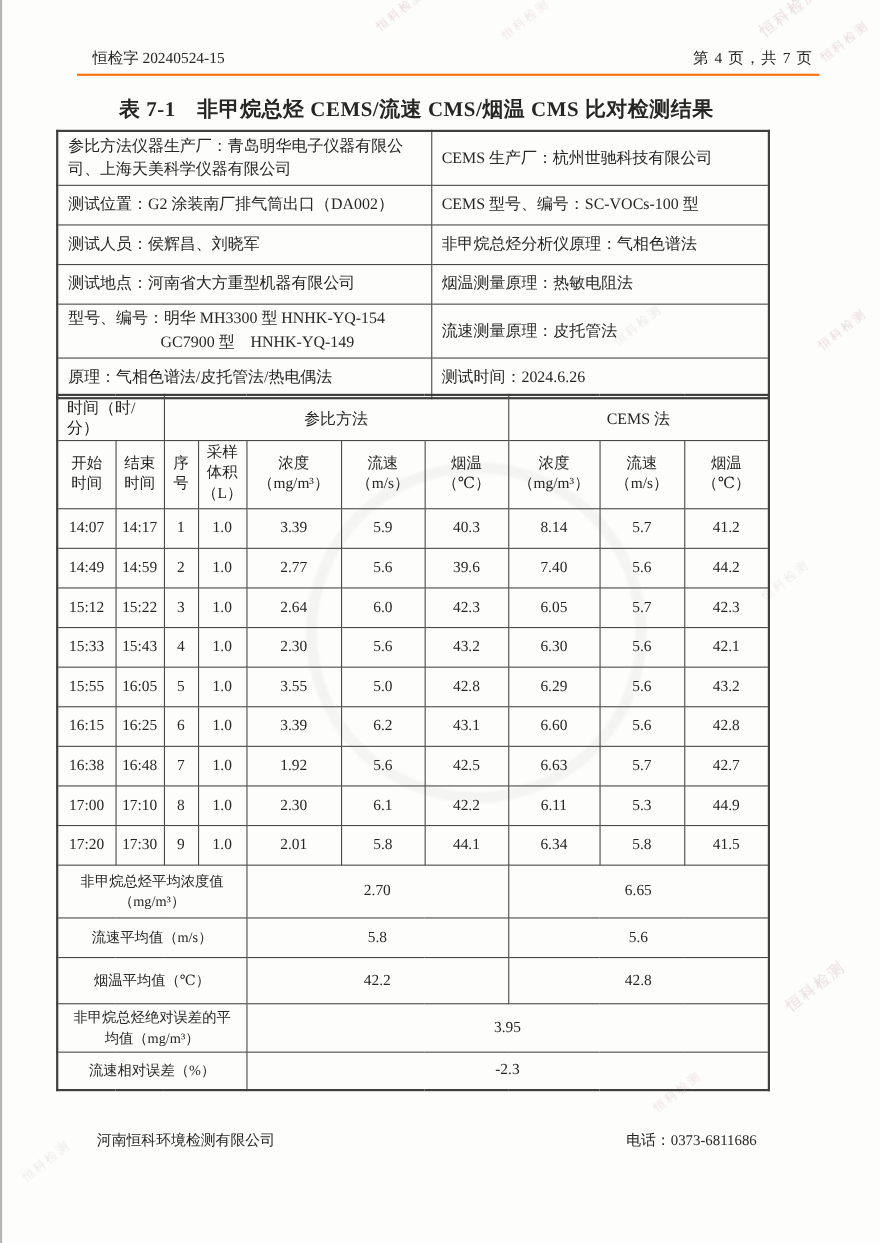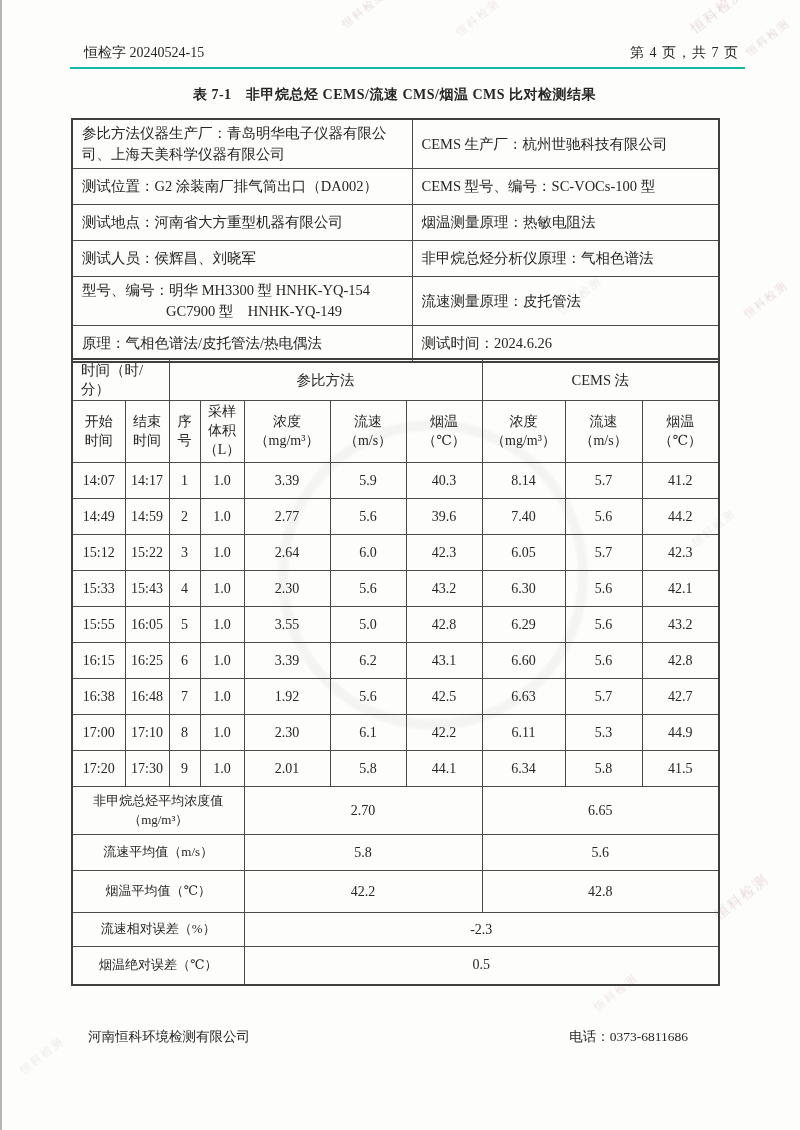--- a/index.html
+++ b/index.html
@@ -12,36 +12,36 @@
     font-family:"Liberation Serif","DejaVu Serif",serif;
     color:#262626;
     overflow:hidden;
   }
   .scan-edge{position:absolute;left:0;top:0;width:2px;height:100%;background:rgba(50,50,50,.35);}
 
   
   .doc-header{
     position:absolute;left:70px;right:55px;top:44px;
     display:flex;justify-content:space-between;align-items:flex-end;
-    border-bottom:2px solid #14b8a6;padding-bottom:5px;
+    border-bottom:2px solid #f97316;padding-bottom:5px;
     font-size:14px;
   }
   .doc-header .hl{margin-left:14px;}
   .doc-header .hr{margin-right:6px;letter-spacing:1px;}
 
   
   .doc-title{
-    position:absolute;left:71px;width:647px;top:86px;
-    text-align:center;font-size:14px;font-weight:bold;letter-spacing:.5px;
+    position:absolute;left:55px;width:647px;top:86px;
+    text-align:center;font-size:19px;font-weight:bold;letter-spacing:.5px;
   }
 
   
   table{border-collapse:collapse;table-layout:fixed;}
   td,th{border:1.5px solid #4a4a4a;font-weight:normal;overflow:hidden;}
-  .info-table,.data-table{position:absolute;left:71px;width:647px;border:2.5px solid #3f3f3f;}
+  .info-table,.data-table{position:absolute;left:51px;width:647px;border:2.5px solid #3f3f3f;}
   .info-table{top:118px;}
   .info-table td{font-size:14.5px;padding:3px 8px 3px 9px;vertical-align:middle;line-height:1.45;}
   .ir1{height:48px;}.ir2{height:36px;padding-left:21px;}.ir5{height:48px;}
   .indent2{padding-left:84px;}
 
   .data-table{top:358px;font-size:14px;}
   .data-table th,.data-table td{text-align:center;vertical-align:middle;padding:1px 2px;}
   .ghead{height:36px;font-size:14.5px;}
   .ghead .time-cell{text-align:left;padding-left:8px;}
   .chead{height:62px;line-height:1.35;white-space:pre-line;font-size:14px;}
@@ -117,26 +117,26 @@
     <tbody>
         <tr class="ir1">
       <td>参比方法仪器生产厂：青岛明华电子仪器有限公司、上海天美科学仪器有限公司</td>
       <td>CEMS 生产厂：杭州世驰科技有限公司</td>
     </tr>
     <tr class="ir2">
       <td>测试位置：G2 涂装南厂排气筒出口（DA002）</td>
       <td>CEMS 型号、编号：SC-VOCs-100 型</td>
     </tr>
     <tr class="ir2">
+      <td>测试人员：侯辉昌、刘晓军</td>
+      <td>非甲烷总烃分析仪原理：气相色谱法</td>
+    </tr>
+    <tr class="ir2">
       <td>测试地点：河南省大方重型机器有限公司</td>
       <td>烟温测量原理：热敏电阻法</td>
-    </tr>
-    <tr class="ir2">
-      <td>测试人员：侯辉昌、刘晓军</td>
-      <td>非甲烷总烃分析仪原理：气相色谱法</td>
     </tr>
     <tr class="ir5">
       <td>
         <div>型号、编号：明华 MH3300 型 HNHK-YQ-154</div>
         <div class="indent2">GC7900 型　HNHK-YQ-149</div>
       </td>
       <td>流速测量原理：皮托管法</td>
     </tr>
     <tr class="ir2">
       <td>原理：气相色谱法/皮托管法/热电偶法</td>
@@ -308,27 +308,28 @@
     <tr class="sum2">
       <td colspan="4" class="lbl">流速平均值（m/s）</td>
       <td colspan="3">5.8</td>
       <td colspan="3">5.6</td>
     </tr>
     <tr class="sum3">
       <td colspan="4" class="lbl">烟温平均值（℃）</td>
       <td colspan="3">42.2</td>
       <td colspan="3">42.8</td>
     </tr>
+    <tr class="err1">
+      <td colspan="4" class="lbl">非甲烷总烃绝对误差的平
+均值（mg/m³）</td>
+      <td colspan="6">3.95</td>
+    </tr>
     <tr class="err2">
       <td colspan="4" class="lbl">流速相对误差（%）</td>
       <td colspan="6">-2.3</td>
-    </tr>
-    <tr class="err3">
-      <td colspan="4" class="lbl">烟温绝对误差（℃）</td>
-      <td colspan="6">0.5</td>
     </tr>
   </tbody>
     </table>
 
   <div class="doc-footer">
     <span>河南恒科环境检测有限公司</span>
     <span>电话：0373-6811686</span>
   </div>
 </div>
 

